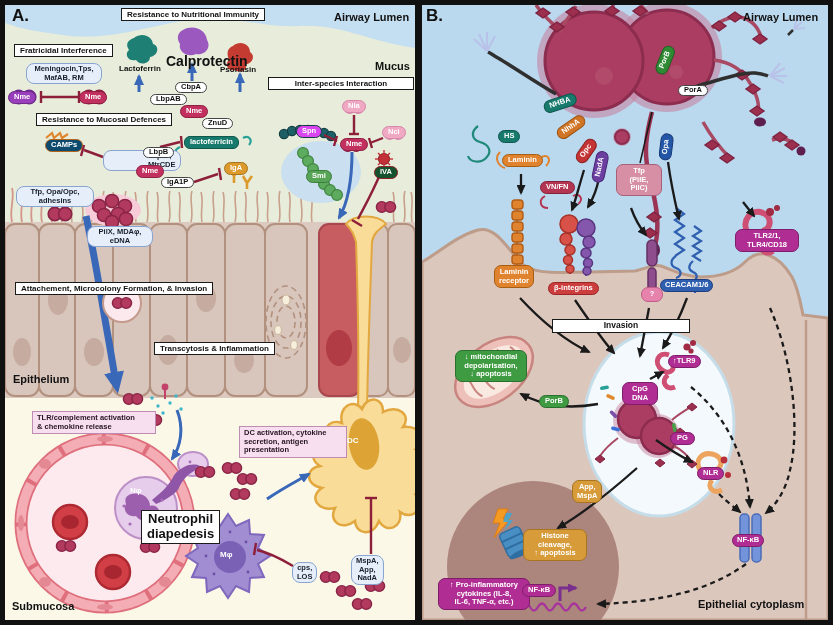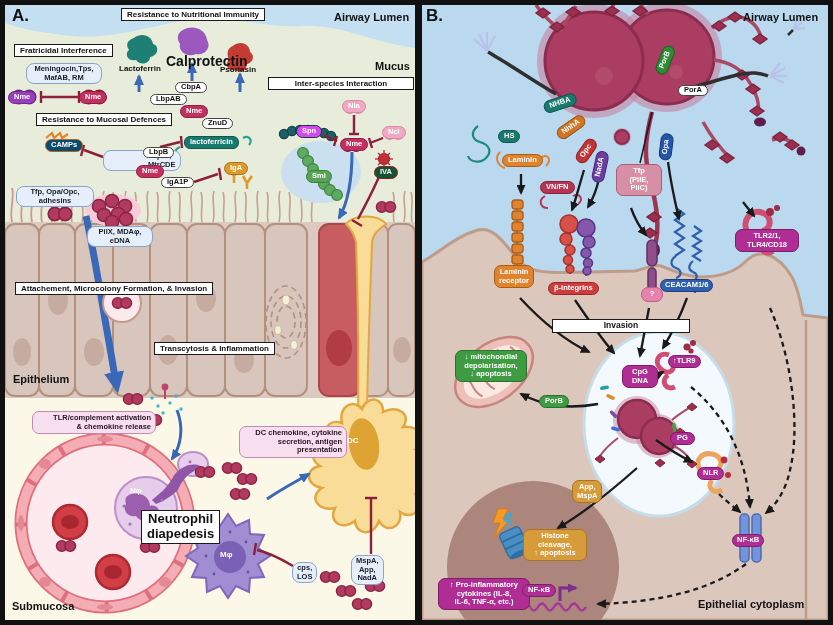--- a/index.html
+++ b/index.html
@@ -6,22 +6,22 @@
   #stage{position:relative;width:833px;height:625px;background:#111;overflow:hidden;
          font-family:"Liberation Sans",sans-serif;}
   #art{position:absolute;left:0;top:0;z-index:1;}
   .lbl{position:absolute;z-index:5;line-height:1.15;white-space:pre-line;color:#111;}
   .sec{font-size:11px;font-weight:bold;}
   .panel-letter{font-size:17px;font-weight:bold;}
   .wbox{background:#fff;border:1.4px solid #1a1a1a;font-size:8px;font-weight:bold;
         padding:1px 5px;text-align:center;}
   .bbox{background:#e6eefa;border:1.2px solid #89a4d0;border-radius:8px;font-size:7.5px;
         font-weight:bold;text-align:center;padding:1px 4px;color:#16202c;}
-  .pkbox{background:#f8dff0;border:1.2px solid #bf8cb4;border-radius:7px;font-size:7.5px;
-        font-weight:bold;text-align:right;padding:2px 4px;color:#241420;}
+  .pkbox{background:#f8dff0;border:1.2px solid #bf8cb4;border-radius:0;font-size:7.5px;
+        font-weight:bold;text-align:left;padding:2px 4px;color:#241420;}
   .pill{border-radius:10px;font-size:7.5px;font-weight:bold;color:#fff;text-align:center;
         padding:1px 5px;border:1px solid rgba(40,10,25,.45);}
   .wpill{background:#fff;border:1.2px solid #444;border-radius:9px;font-size:7.5px;
         font-weight:bold;text-align:center;padding:0 5px;color:#111;}
   .cbox{border-radius:7px;font-size:7.5px;font-weight:bold;color:#fff;text-align:center;
         padding:2px 4px;border:1.2px solid rgba(0,0,0,.35);}
   .vtag{transform:translate(-50%,-50%) rotate(var(--r,0deg));}
   .cellname{color:#fff;font-size:8px;font-weight:bold;}
   .teal{background:#177a6c;border-color:#0e584d;}
   .orangec{background:#d07426;border-color:#9c5210;}
@@ -601,21 +601,21 @@
 <div class="lbl pill pinkpill" style="left:382px;top:126px;">Nci</div>
 <div class="lbl pill crimsonc" style="left:340px;top:138px;">Nme</div>
 <div class="lbl pill smic" style="left:306px;top:170px;">Smi</div>
 <div class="lbl pill ivac" style="left:374px;top:166px;">IVA</div>
 <div class="lbl pkbox" style="left:32px;top:411px;width:114px;">TLR/complement activation
 &amp; chemokine release</div>
 <div class="lbl wbox" style="left:141px;top:510px;font-size:13px;">Neutrophil
 diapedesis</div>
 <div class="lbl cellname" style="left:130px;top:486px;">Nφ</div>
 <div class="lbl cellname" style="left:220px;top:550px;">Mφ</div>
-<div class="lbl pkbox" style="left:239px;top:426px;width:98px;">DC chemokine, cytokine
+<div class="lbl pkbox" style="left:239px;top:426px;width:98px;">DC activation, cytokine
 secretion, antigen
 presentation</div>
 <div class="lbl cellname" style="left:347px;top:436px;">DC</div>
 <div class="lbl bbox" style="left:292px;top:562px;">cps,
 LOS</div>
 <div class="lbl bbox" style="left:351px;top:555px;">MspA,
 App,
 NadA</div>
 <div class="lbl sec" style="left:12px;top:600px;">Submucosa</div>
 
@@ -639,21 +639,21 @@
 PilC)</div>
 <div class="lbl cbox magenta" style="left:735px;top:229px;width:54px;">TLR2/1,
 TLR4/CD18</div>
 <div class="lbl cbox" style="left:660px;top:279px;background:#2f5fae;border-color:#1d3f7e;padding:1px 4px;">CEACAM1/6</div>
 <div class="lbl cbox qc" style="left:641px;top:287px;width:12px;">?</div>
 <div class="lbl wbox" style="left:552px;top:319px;width:126px;font-size:8.5px;">Invasion</div>
 <div class="lbl cbox greenboxc" style="left:455px;top:350px;width:62px;">↓ mitochondial
 depolarisation,
 ↓ apoptosis</div>
 <div class="lbl cbox greenboxc" style="left:539px;top:395px;padding:1px 5px;">PorB</div>
-<div class="lbl cbox magenta" style="left:622px;top:365px;width:26px;">CpG
+<div class="lbl cbox magenta" style="left:622px;top:382px;width:26px;">CpG
 DNA</div>
 <div class="lbl cbox magenta" style="left:668px;top:355px;padding:1px 4px;">↑TLR9</div>
 <div class="lbl cbox magenta" style="left:670px;top:432px;padding:1px 6px;">PG</div>
 <div class="lbl cbox magenta" style="left:697px;top:467px;padding:1px 5px;">NLR</div>
 <div class="lbl cbox gold" style="left:572px;top:480px;">App,
 MspA</div>
 <div class="lbl cbox gold" style="left:523px;top:529px;width:54px;">Histone
 cleavage,
 ↑ apoptosis</div>
 <div class="lbl cbox magenta" style="left:438px;top:578px;width:82px;">↑ Pro-inflammatory

